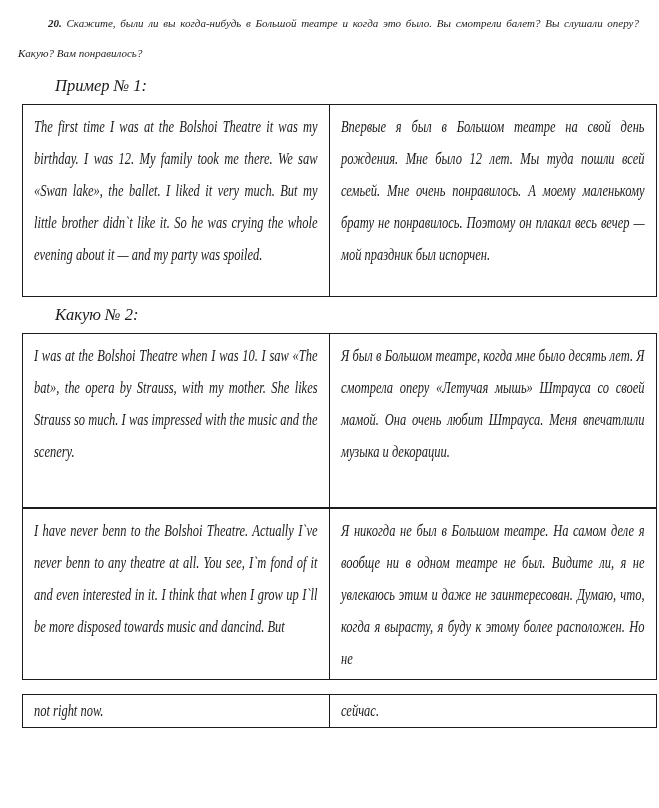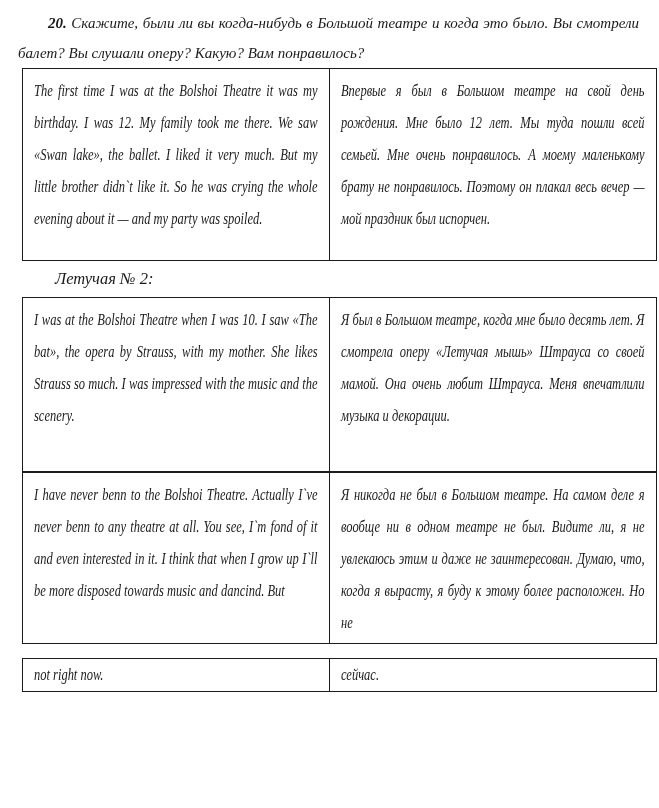--- a/index.html
+++ b/index.html
@@ -15,21 +15,21 @@
     font-family: "Liberation Serif", "DejaVu Serif", serif;
     font-style: italic;
   }
   .page {
     position: relative;
     width: 659px;
     height: 808px;
   }
   .question {
     margin: 8px 20px 0 18px;
-    font-size: 15px;
+    font-size: 11px;
     line-height: 30px;
     text-align: justify;
     text-indent: 30px;
   }
   .question-number {
     font-weight: bold;
   }
   .example-label {
     margin: 8px 0 8px 55px;
     font-size: 16.5px;
@@ -66,35 +66,36 @@
   }
   .h-t4 .cell-text { text-align: left; line-height: 24px; }
 </style>
 </head>
 <body>
 
 <div class="page">
 
   <p class="question"><span class="question-number">20.</span> <span>Скажите, были ли вы когда-нибудь в Большой театре и когда это было. Вы смотрели балет? Вы слушали оперу? Какую? Вам понравилось?</span></p>
 
+  <p class="example-label">Пример № 1:</p>
 
   <table class="example-table">
     <tbody>
         <tr class="h-t1">
       <td class="col-en">
         <div class="cell-text">The first time I was at the Bolshoi Theatre it was my birthday. I was 12. My family took me there. We saw «Swan lake», the ballet. I liked it very much. But my little brother didn`t like it. So he was crying the whole evening about it — and my party was spoiled.</div>
       </td>
       <td class="col-ru">
         <div class="cell-text">Впервые я был в Большом театре на свой день рождения. Мне было 12 лет. Мы туда пошли всей семьей. Мне очень понравилось. А моему маленькому брату не понравилось. Поэтому он плакал весь вечер — мой праздник был испорчен.</div>
       </td>
     </tr>
   </tbody>
     </table>
 
-  <p class="example-label">Летучая № 2:</p>
+  <p class="example-label">Какую № 2:</p>
 
   <table class="example-table">
     <tbody>
         <tr class="h-t2">
       <td class="col-en">
         <div class="cell-text">I was at the Bolshoi Theatre when I was 10. I saw «The bat», the opera by Strauss, with my mother. She likes Strauss so much. I was impressed with the music and the scenery.</div>
       </td>
       <td class="col-ru">
         <div class="cell-text">Я был в Большом театре, когда мне было десять лет. Я смотрела оперу «Летучая мышь» Штрауса со своей мамой. Она очень любит Штрауса. Меня впечатлили музыка и декорации.</div>
       </td>

